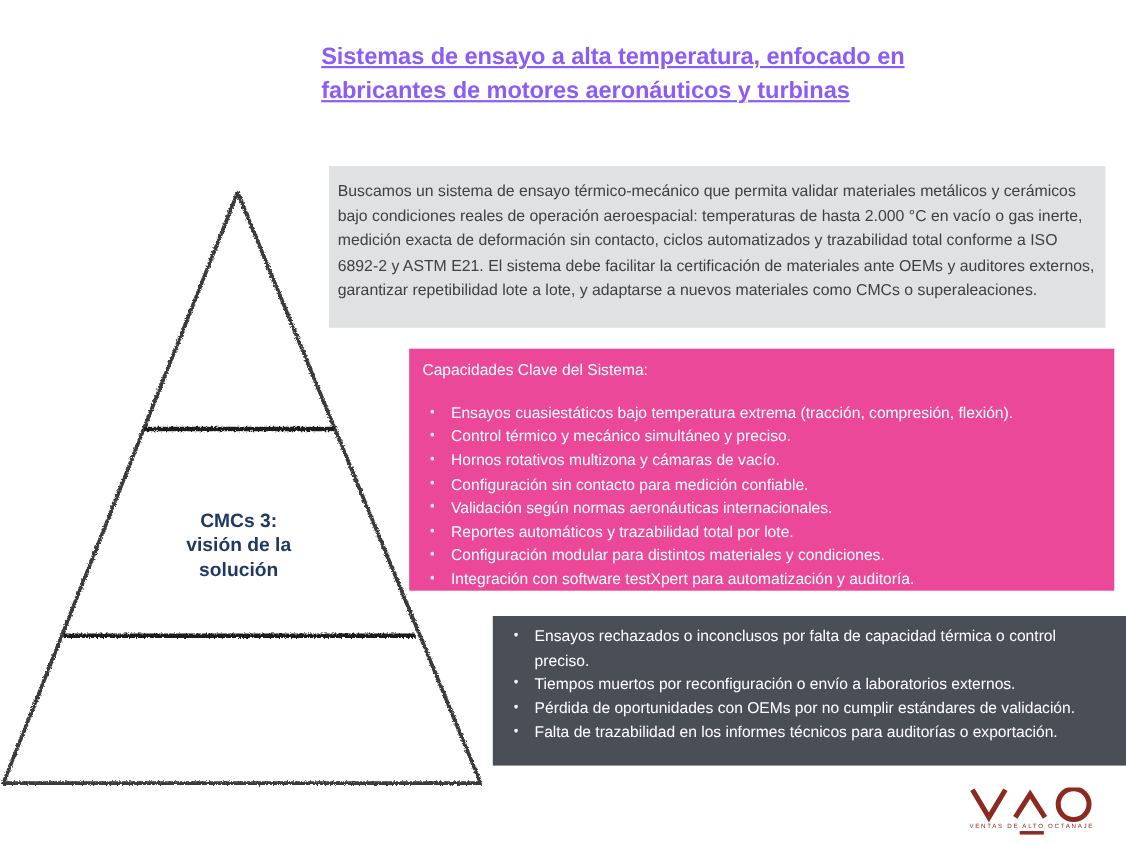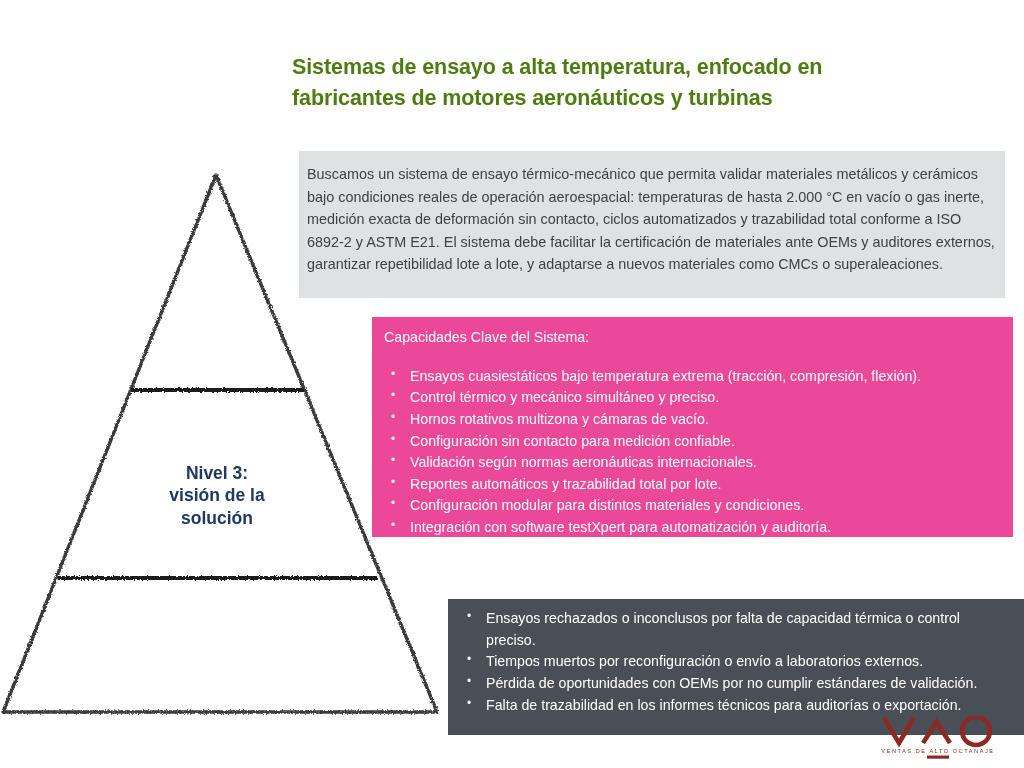--- a/index.html
+++ b/index.html
@@ -13,27 +13,28 @@
     position: relative;
     overflow: hidden;
     font-family: "Liberation Sans", sans-serif;
     -webkit-font-smoothing: antialiased;
   }
 
   
   #slide-title {
     position: absolute;
     left: 292px;
-    top: 52px;
+    top: 36px;
     width: 640px;
     font-size: 21.5px;
     font-weight: bold;
     line-height: 1.42;
-    color: #4d7c0f;
+    color: #8b5cf6;
     letter-spacing: -0.1px;
+    text-decoration: underline;
   }
 
   
   #pyramid {
     position: absolute;
     left: 0px;
     top: 160px;
     width: 450px;
     height: 570px;
   }
@@ -118,21 +119,20 @@
   #pains-box {
     position: absolute;
     left: 448px;
     top: 560px;
     width: 576px;
     height: 136px;
     background: #4A4E57;
     box-sizing: border-box;
     padding: 9px 14px 8px 10px;
     color: #ffffff;
-    margin-top: 39px;
   }
   #pains-box li {
     position: relative;
     font-size: 14.2px;
     line-height: 1.53;
     padding-left: 28px;
   }
   #pains-box li::before {
     left: 9px;
   }
@@ -164,21 +164,21 @@
 
       <path d="M216 15 L437 552 L3 552 Z" fill="none" stroke="#3A3A3A" stroke-width="3.4" stroke-linejoin="round"></path>
 
       <line x1="131" y1="230" x2="304" y2="230" stroke="#1A1A1A" stroke-width="4.2"></line>
 
       <line x1="58" y1="418" x2="378" y2="418" stroke="#1A1A1A" stroke-width="4.2"></line>
     </g>
   </svg>
 
   <div class="pyr-label" id="pyramid-label-3" style="color: rgb(31, 56, 100);">
-      <div>Nivel 3:</div>
+      <div>CMCs 3:</div>
       <div>visión de la</div>
       <div>solución</div>
     </div>
 
 
 </div>
 
 <div id="need-box" style="background: rgb(224, 225, 227);">
   <div class="body">Buscamos un sistema de ensayo térmico-mecánico que permita validar materiales metálicos y cerámicos bajo condiciones reales de operación aeroespacial: temperaturas de hasta 2.000 °C en vacío o gas inerte, medición exacta de deformación sin contacto, ciclos automatizados y trazabilidad total conforme a ISO 6892-2 y ASTM E21. El sistema debe facilitar la certificación de materiales ante OEMs y auditores externos, garantizar repetibilidad lote a lote, y adaptarse a nuevos materiales como CMCs o superaleaciones.</div>
 </div>

